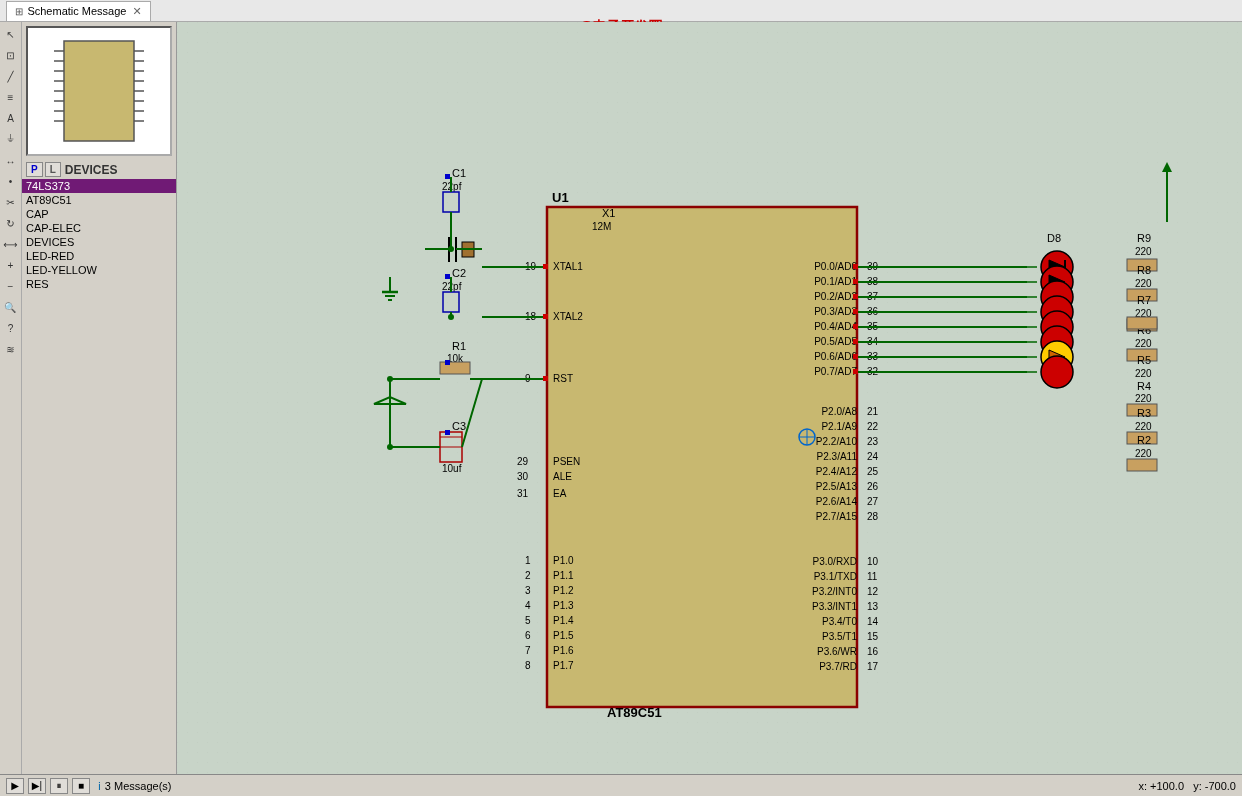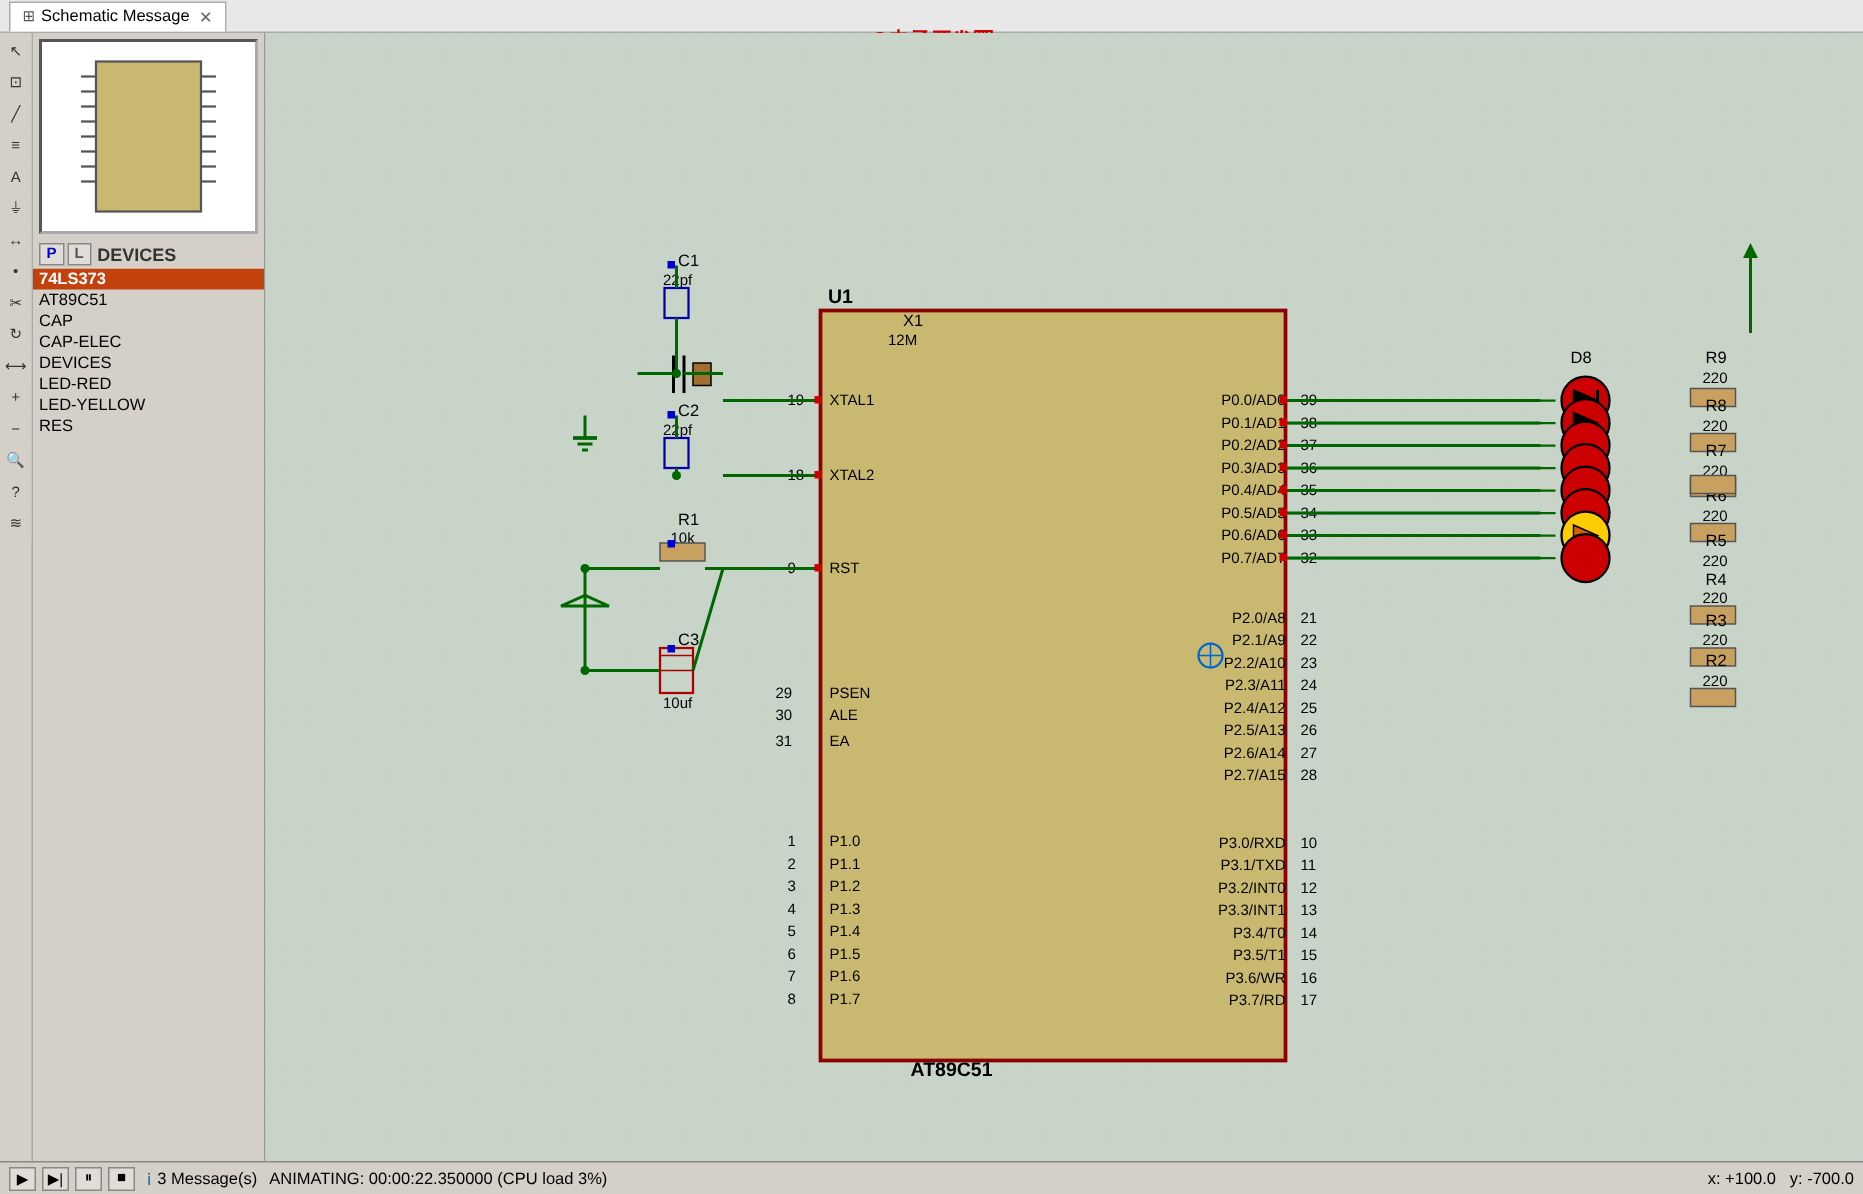--- a/index.html
+++ b/index.html
@@ -62,21 +62,21 @@
       cursor: pointer; border: 1px solid #888; background: #e0ddd8;
     }
     .hdr-btn.p { color: #0000cc; }
     .hdr-btn.l { color: #555; }
     #devices-label { font-size: 12px; font-weight: bold; color: #333; margin-left: 2px; }
     #device-list { flex: 1; overflow-y: auto; }
     .device-item {
       padding: 1px 4px; font-size: 11px; cursor: pointer;
       color: #000;
     }
-    .device-item.selected { background: #c2410c; color: #fff; font-weight: bold; }
+    .device-item.selected { background: #701a75; color: #fff; }
 
     
     #canvas-area {
       flex: 1; position: relative; background: #c8d4c8;
       overflow: hidden;
     }
     #schematic-svg {
       position: absolute; top: 0; left: 0;
     }
 
@@ -445,19 +445,18 @@
 
 <div id="statusbar">
   <div class="play-btns">
     <div class="play-btn">▶</div>
     <div class="play-btn">▶|</div>
     <div class="play-btn">⏸</div>
     <div class="play-btn">■</div>
   </div>
   <span style="color:#0066aa; margin-right:4px;">ℹ</span>
   <span id="status-msg">3 Message(s)</span>
-  <span id="anim-msg">ANIMATING: 00:00:22.350000 (CPU load 3%)</span>
   <span id="coords">
     <span>x:   +100.0</span>
     &nbsp;
     <span>y:    -700.0</span>
   </span>
 </div>
 
 </body></html>

